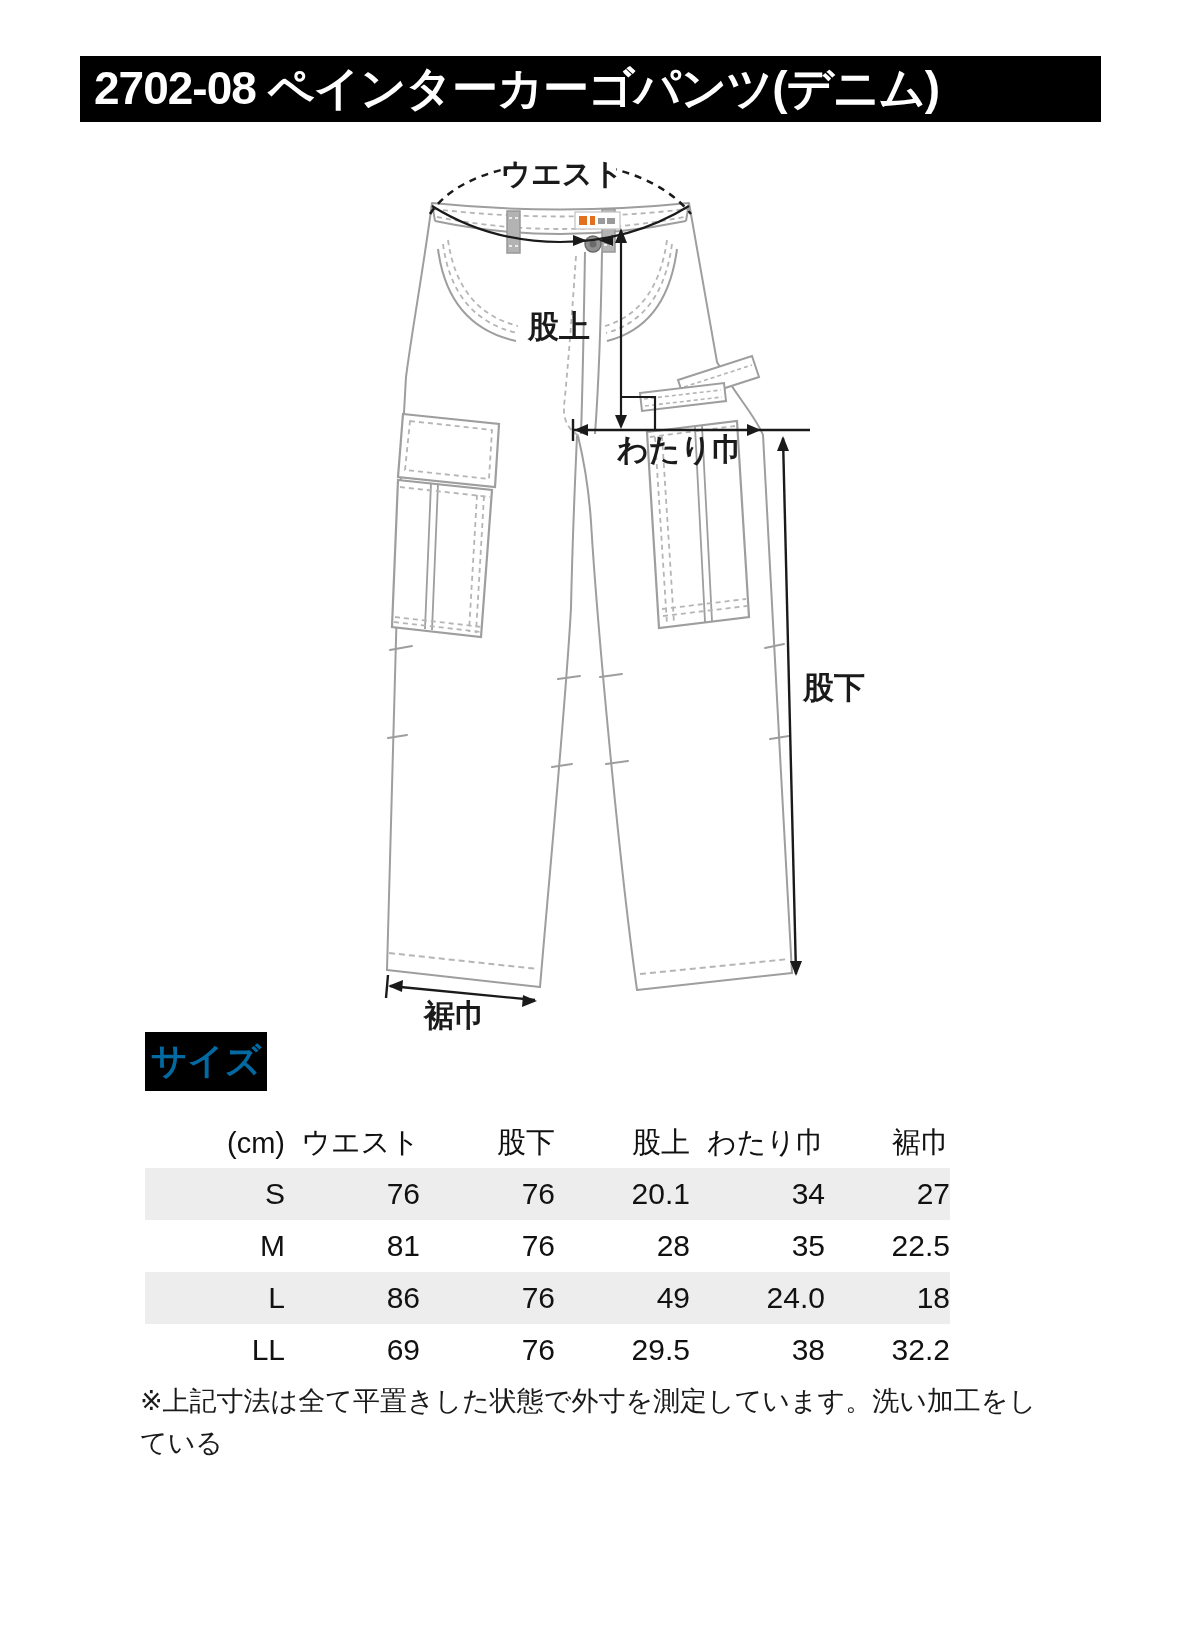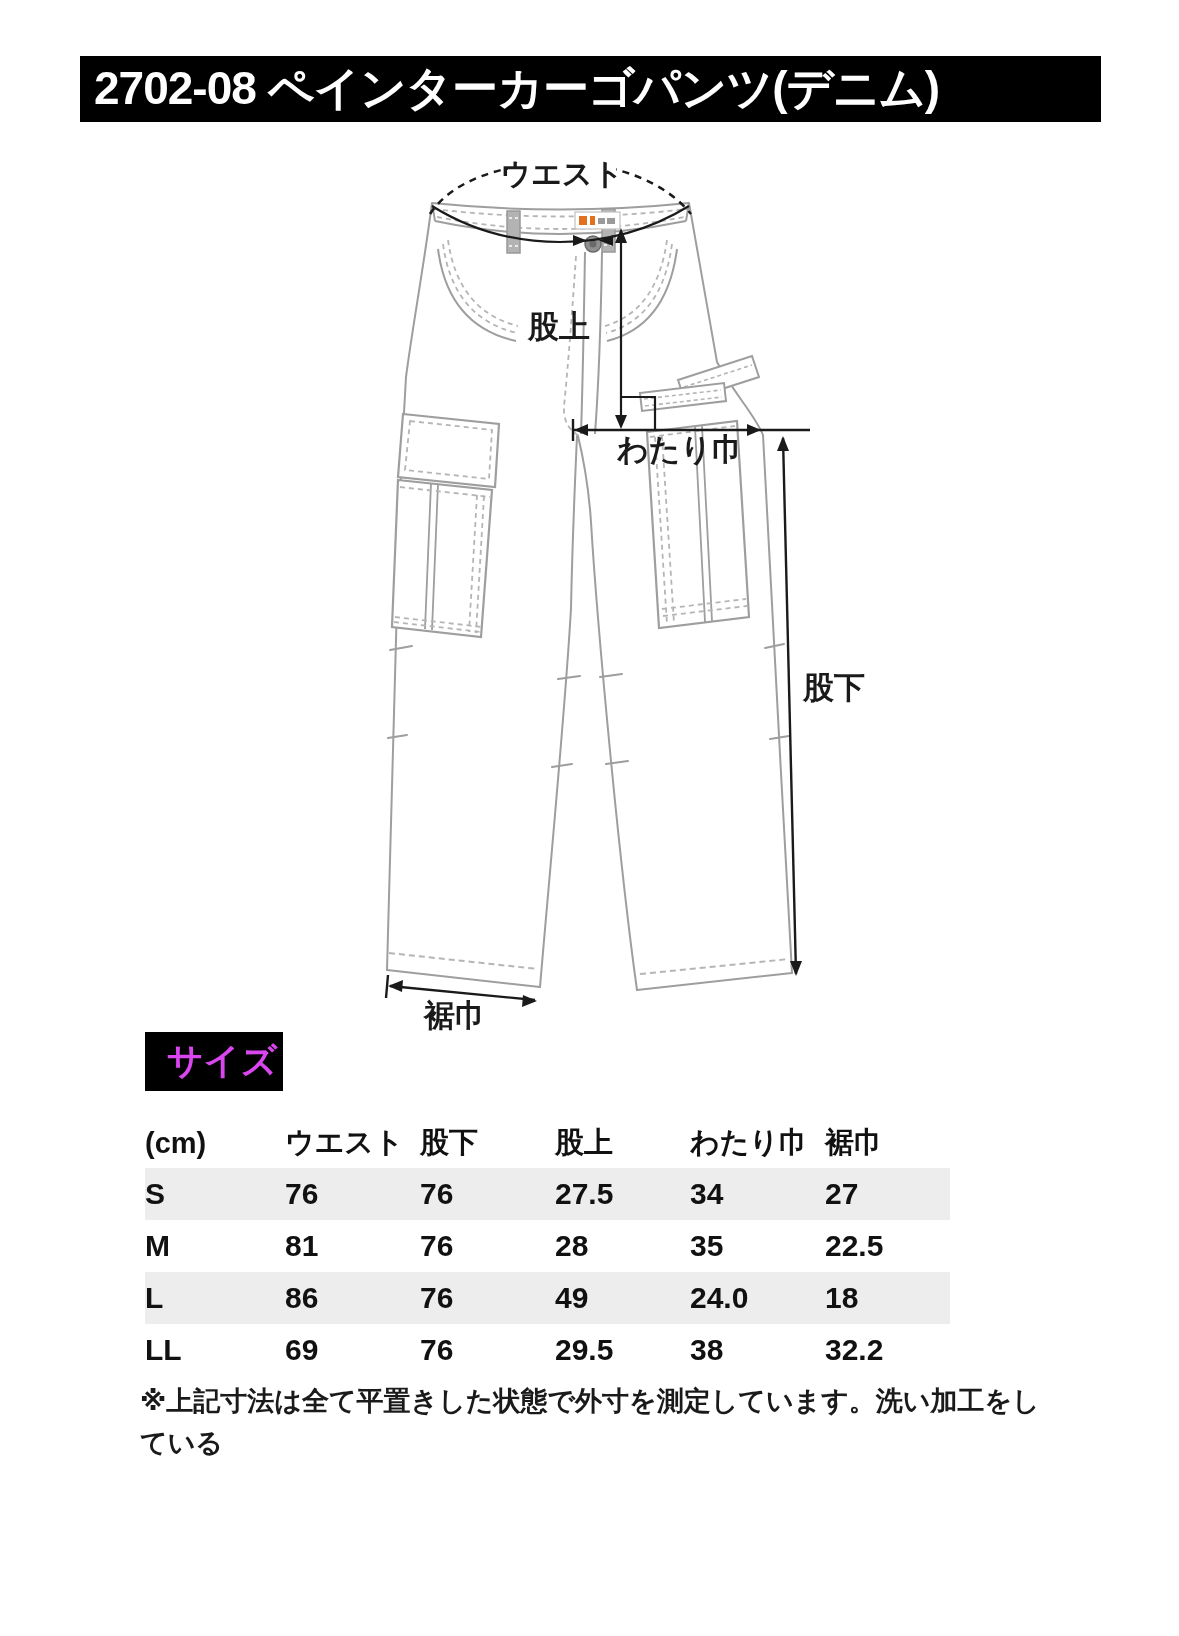--- a/index.html
+++ b/index.html
@@ -10,34 +10,34 @@
   }
   .header-bar{
     position:absolute;left:80px;top:56px;width:1021px;height:66px;
     background:#000;color:#fff;display:flex;align-items:center;
     padding-left:14px;box-sizing:border-box;font-size:46px;font-weight:bold;
     white-space:nowrap;letter-spacing:-1px;
   }
   .diagram{position:absolute;left:300px;top:140px;width:580px;height:900px;}
   .size-label-box{
     position:absolute;left:145px;top:1032px;width:122px;height:59px;
-    background:#000;color:#d946ef;display:flex;align-items:center;justify-content:center;
-    font-size:36px;font-weight:bold;padding-left:16px;
+    background:#000;color:#0369a1;display:flex;align-items:center;justify-content:center;
+    font-size:36px;font-weight:bold;
   }
   .size-table{position:absolute;left:145px;top:1118px;width:805px;}
   .trow{
     display:grid;grid-template-columns:140px 135px 135px 135px 135px 125px;
-    height:52px;align-items:center;text-align:left;
-    font-weight:bold;font-size:30px;
+    height:52px;align-items:center;text-align:right;
+    font-weight:normal;font-size:30px;
   }
   .trow.head{height:50px;font-size:29px;}
   .trow.stripe{background:#ededed;}
   .footnote{
     position:absolute;left:140px;top:1380px;width:920px;
-    font-size:27px;font-weight:bold;line-height:42px;color:#1a1a1a;
+    font-size:27px;font-weight:normal;line-height:42px;color:#1a1a1a;
   }
   .footnote .l2{padding-left:27px;}
   svg text{font-family:"Liberation Sans","DejaVu Sans",sans-serif;font-weight:bold;fill:#1a1a1a;}
 </style>
 </head>
 <body>
 
 <div class="header-bar">
   <span>2702-08 ペインターカーゴパンツ(デニム)</span>
 </div>
@@ -208,21 +208,21 @@
     <div>ウエスト</div>
     <div>股下</div>
     <div>股上</div>
     <div>わたり巾</div>
     <div>裾巾</div>
   </div>
   <div class="trow stripe">
     <div>S</div>
     <div>76</div>
     <div>76</div>
-    <div>27.5</div>
+    <div>20.1</div>
     <div>34</div>
     <div>27</div>
   </div>
   <div class="trow">
     <div>M</div>
     <div>81</div>
     <div>76</div>
     <div>28</div>
     <div>35</div>
     <div>22.5</div>

